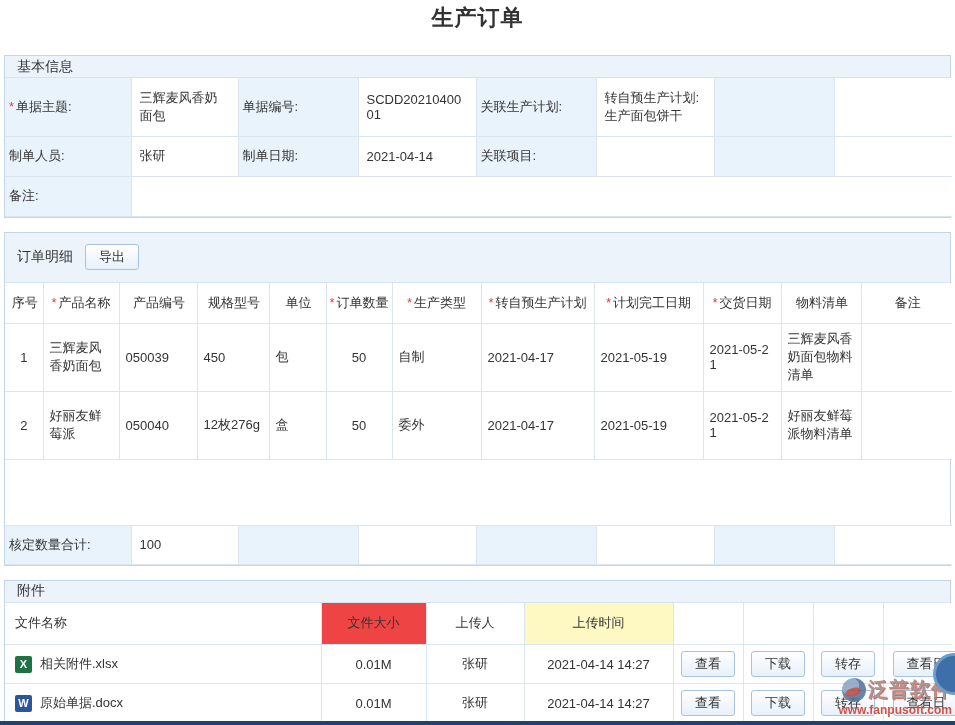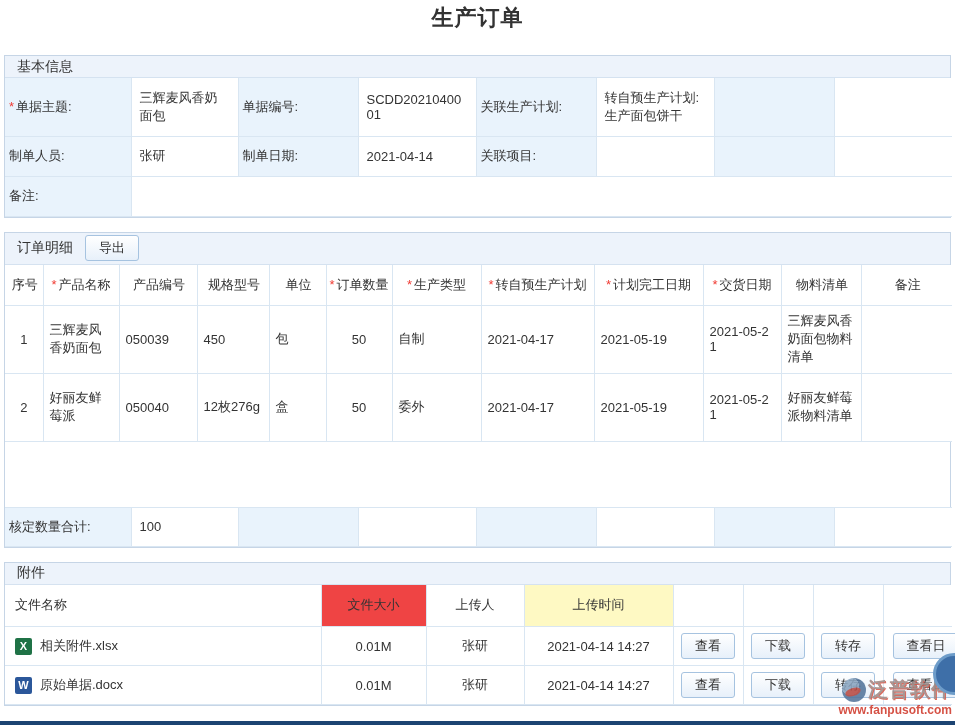--- a/index.html
+++ b/index.html
@@ -30,21 +30,21 @@
     background: #edf3fb;
     border-bottom: 1px solid #d5e2f0;
     padding: 0 12px;
     height: 22px;
     display: flex;
     align-items: center;
     gap: 12px;
     font-size: 14px;
     color: #333;
   }
-  .panel-head.tall { height: 32px; }
+  .panel-head.tall { height: 50px; }
   table { border-collapse: collapse; width: 100%; table-layout: fixed; }
   td, th {
     border: 1px solid #d9e6f2;
     font-weight: normal;
     font-size: 13px;
     color: #333;
     vertical-align: middle;
     word-break: break-all;
     overflow: hidden;
   }

